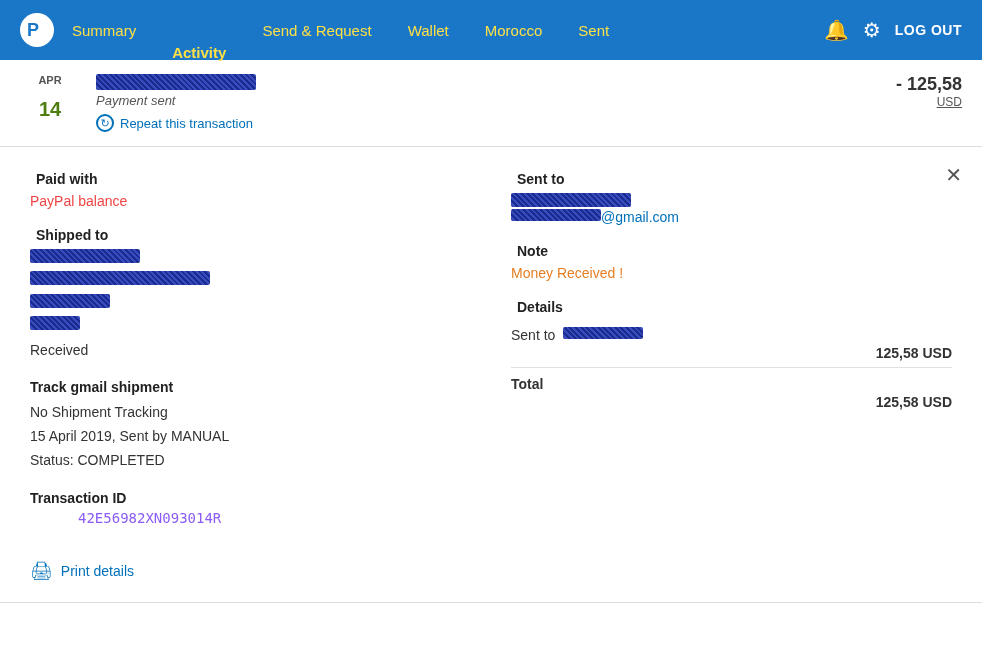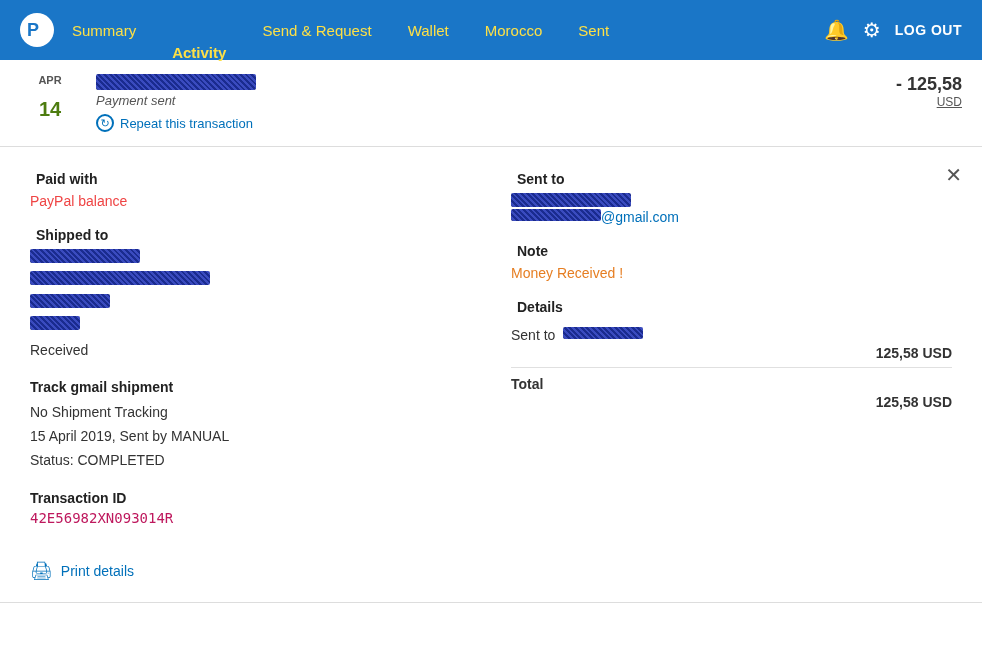--- a/index.html
+++ b/index.html
@@ -205,21 +205,21 @@
     .detail-table-label { color: #333; font-size: 14px; }
     .detail-table-amount { color: #333; font-size: 14px; font-weight: bold; margin-top: 18px; }
 
     .address-line { font-size: 14px; color: #333; line-height: 1.6; }
 
     .track-title { font-weight: bold; font-size: 14px; color: #222; margin-bottom: 6px; }
     .track-info { font-size: 14px; color: #333; line-height: 1.7; }
     .status-completed { color: #333; }
 
     .txn-label { font-weight: bold; font-size: 14px; color: #222; margin-bottom: 4px; }
-    .txn-id { font-size: 14px; color: #be185d; font-family: monospace; }
+    .txn-id { font-size: 14px; color: #8b5cf6; font-family: monospace; margin-left: 48px; }
 
     .print-row {
       display: flex;
       align-items: center;
       gap: 8px;
       margin-top: 24px;
       padding-top: 10px;
     }
     .print-link {
       color: #0070ba;

